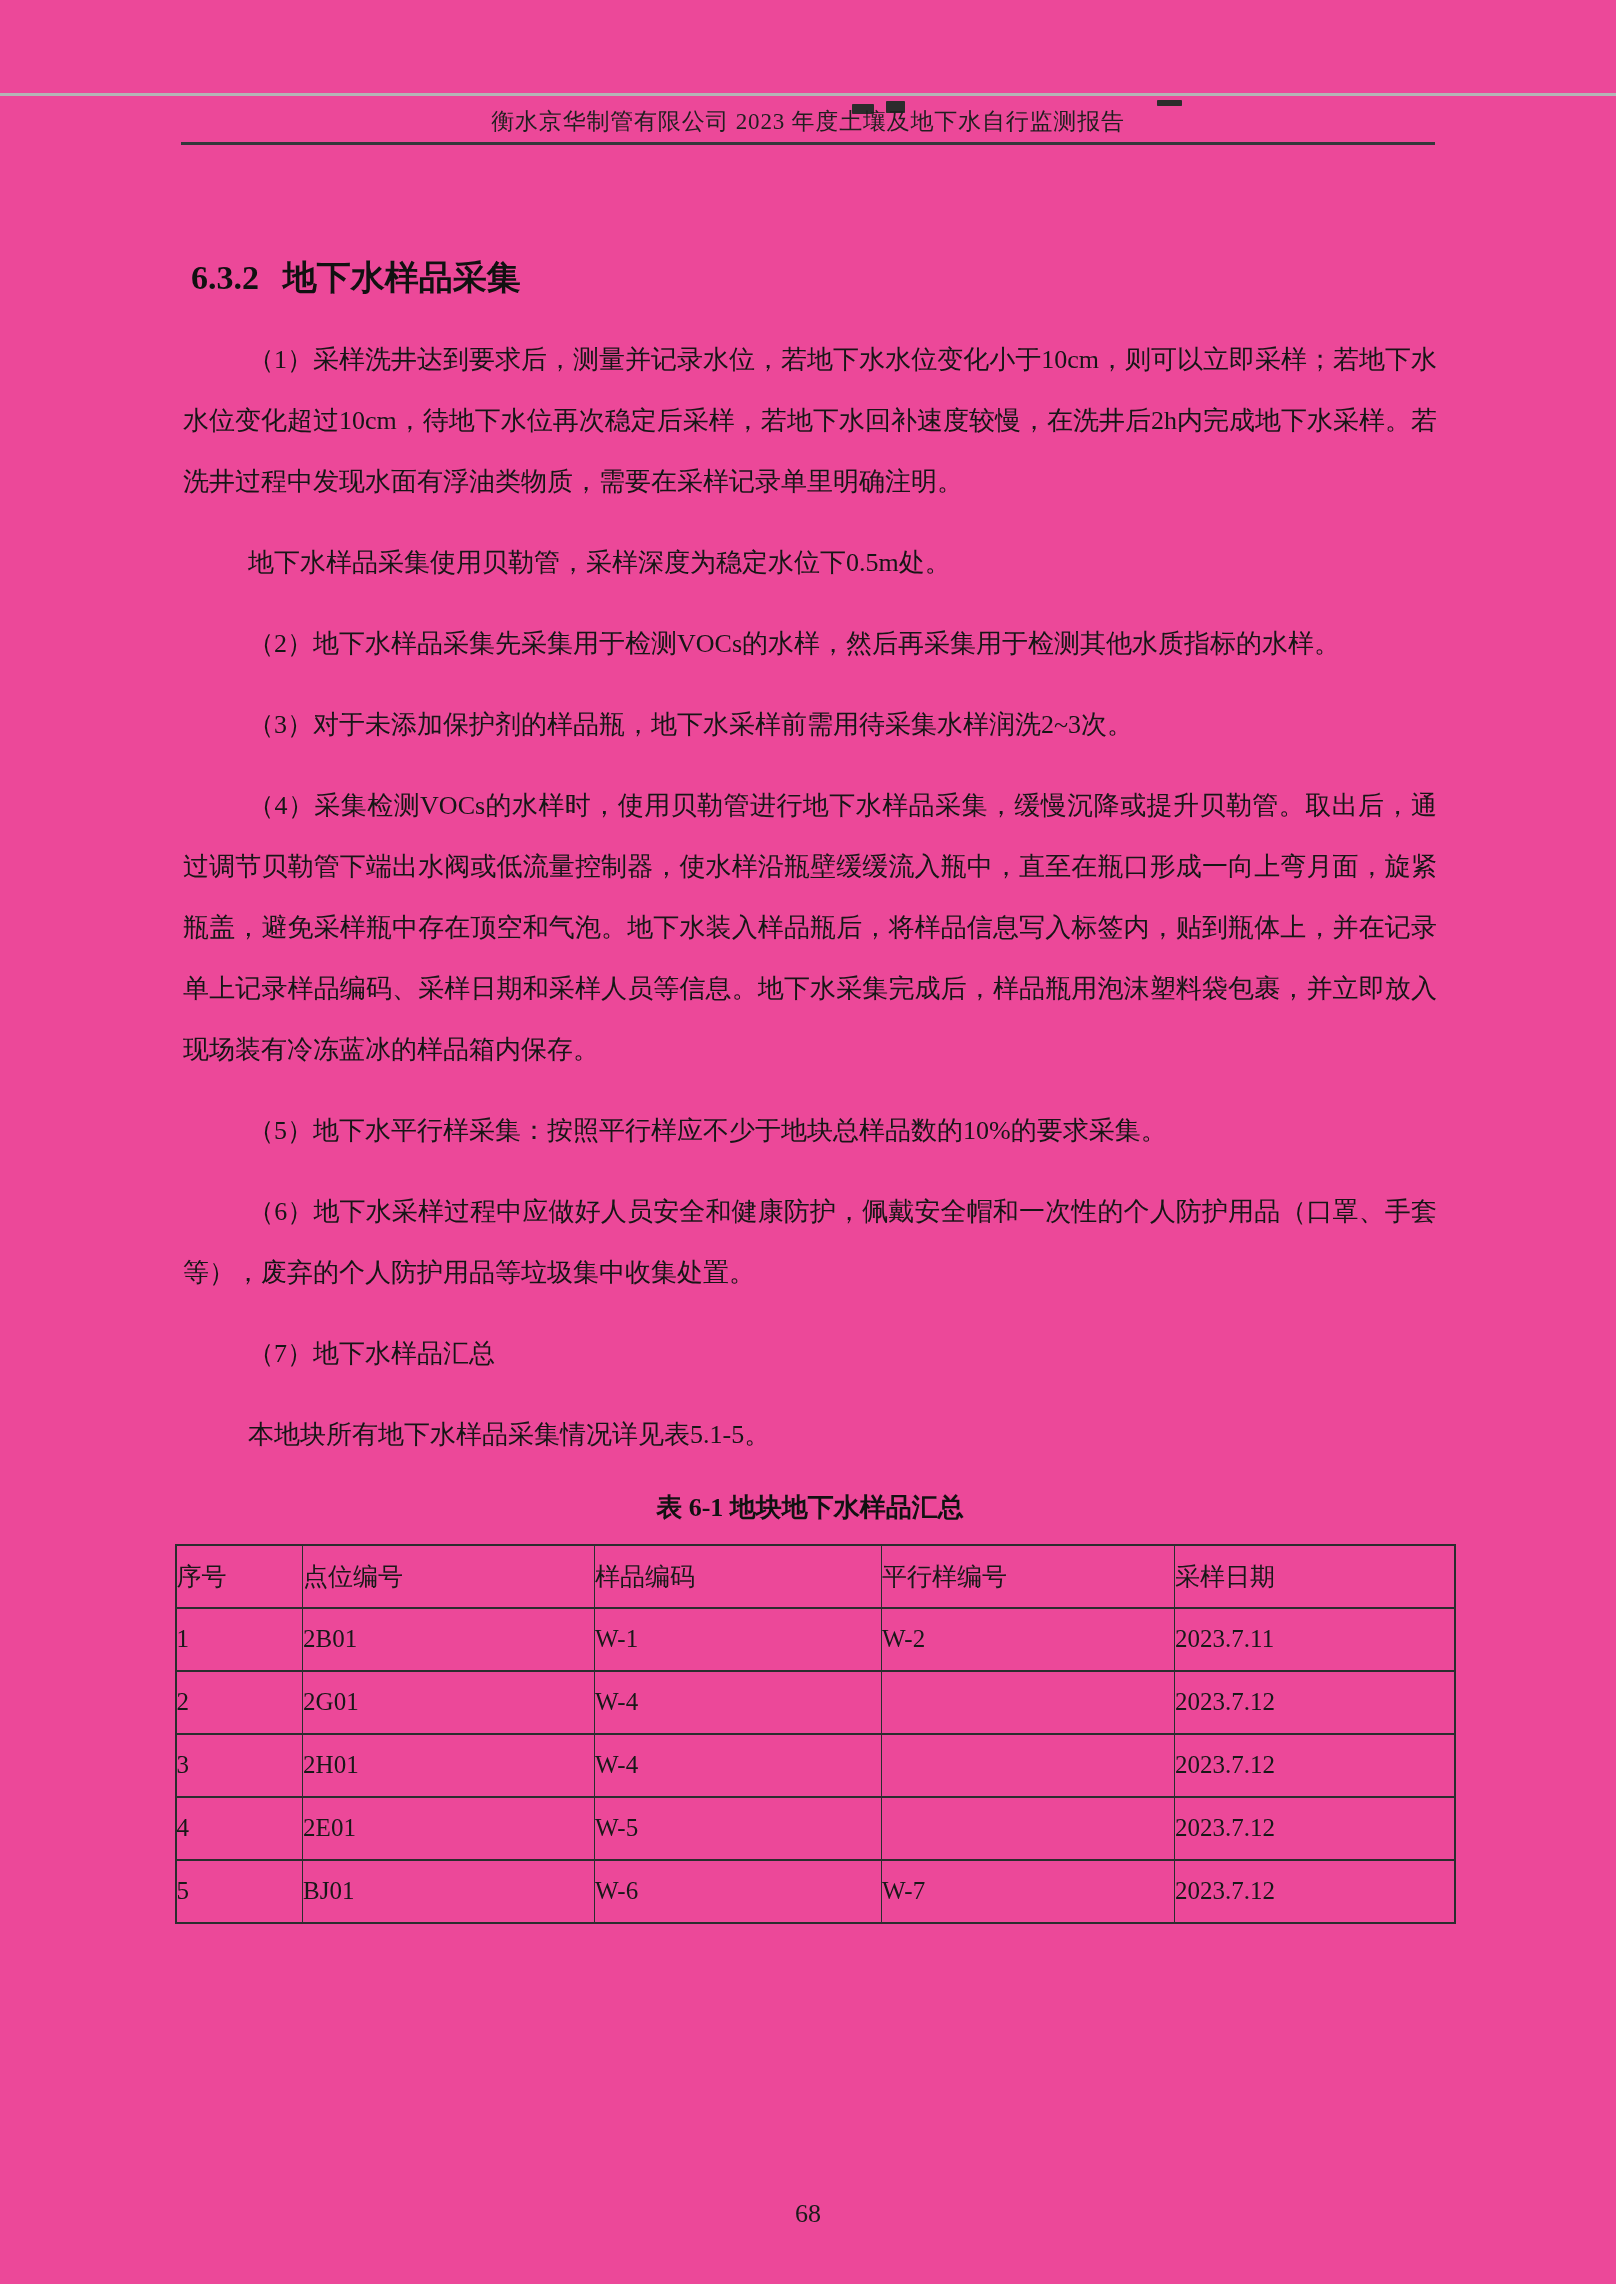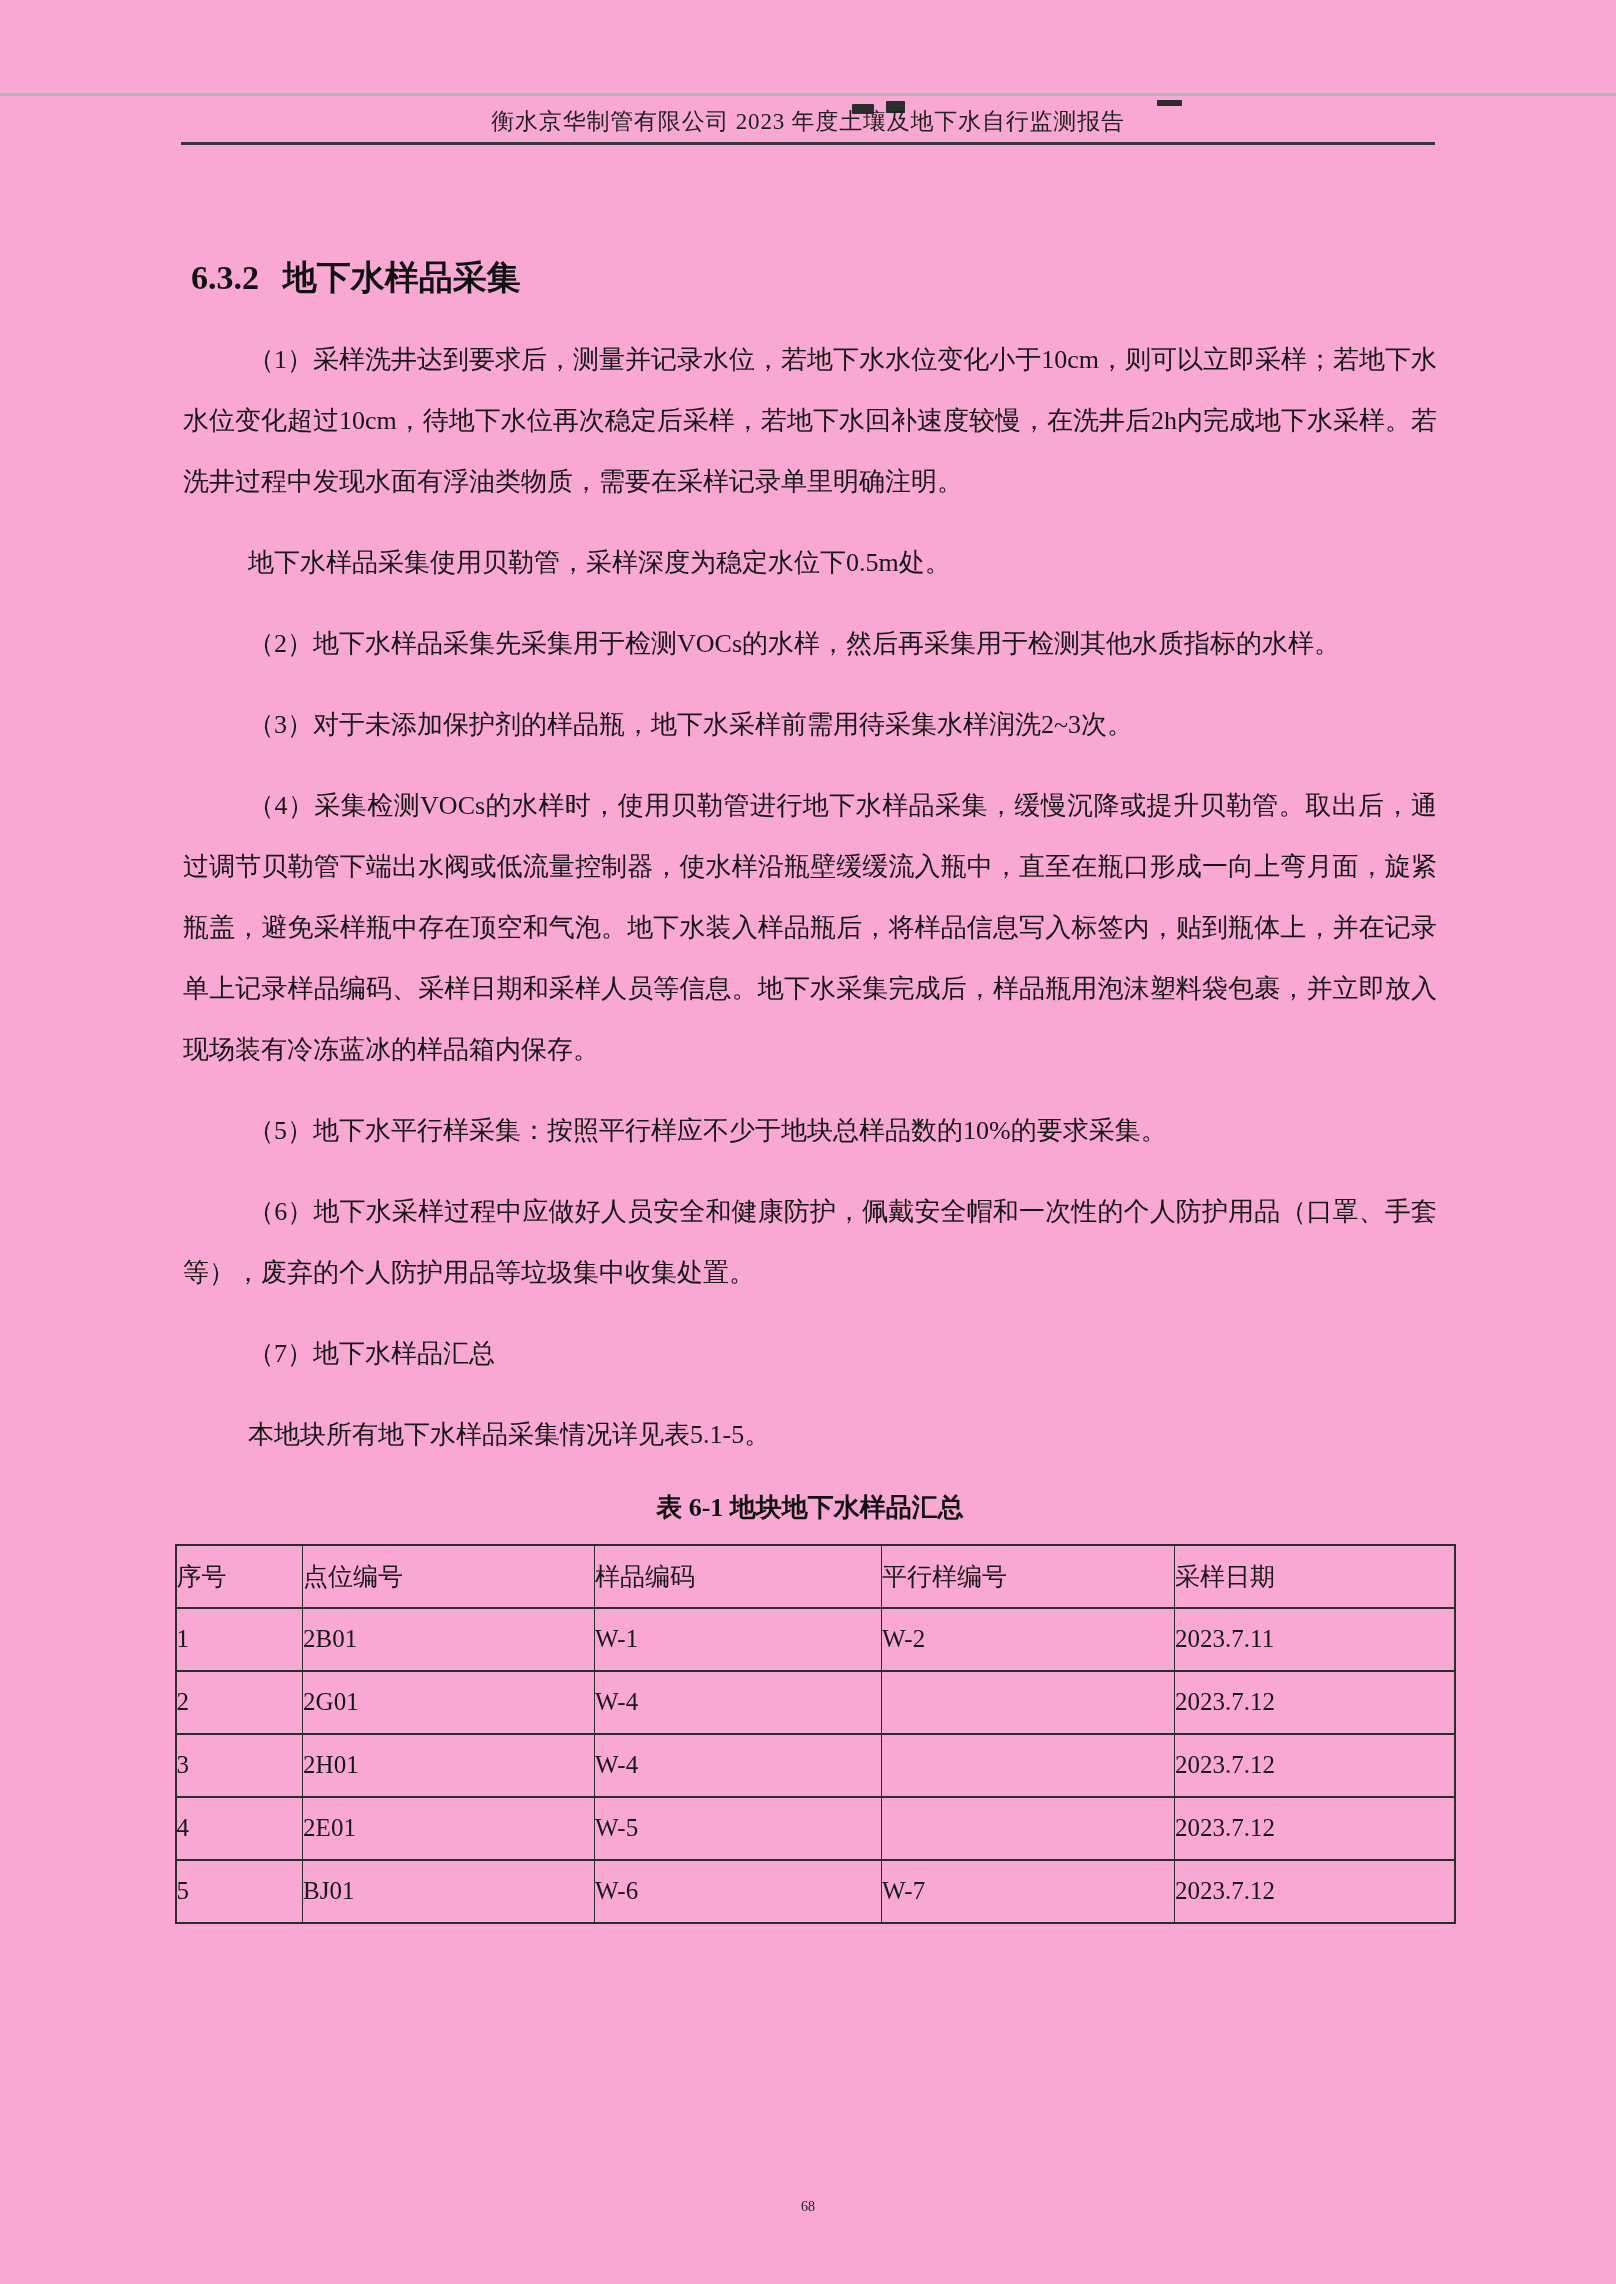--- a/index.html
+++ b/index.html
@@ -4,21 +4,21 @@
 <style>
   html, body {
     margin: 0;
     padding: 0;
     background: #fbfcfc;
   }
   .page {
     position: relative;
     width: 1616px;
     height: 2284px;
-    background: #f9a8d4;
+    background: #ec4899;
     overflow: hidden;
     font-family: "Liberation Serif", "DejaVu Serif", serif;
     color: #1b1b1b;
   }
   
   .hairline-top {
     position: absolute;
     left: 0;
     top: 93px;
     width: 1616px;
@@ -99,21 +99,21 @@
     font-size: 25px;
     font-weight: normal;
     color: #181818;
   }
   .page-num {
     position: absolute;
     left: 0;
     top: 2199px;
     width: 1616px;
     text-align: center;
-    font-size: 14px;
+    font-size: 26px;
     color: #1b1b1b;
   }
 </style>
 </head>
 <body>
 
 <div class="page">
 
   <div class="hairline-top"></div>
   <div class="artifact a1"></div>

